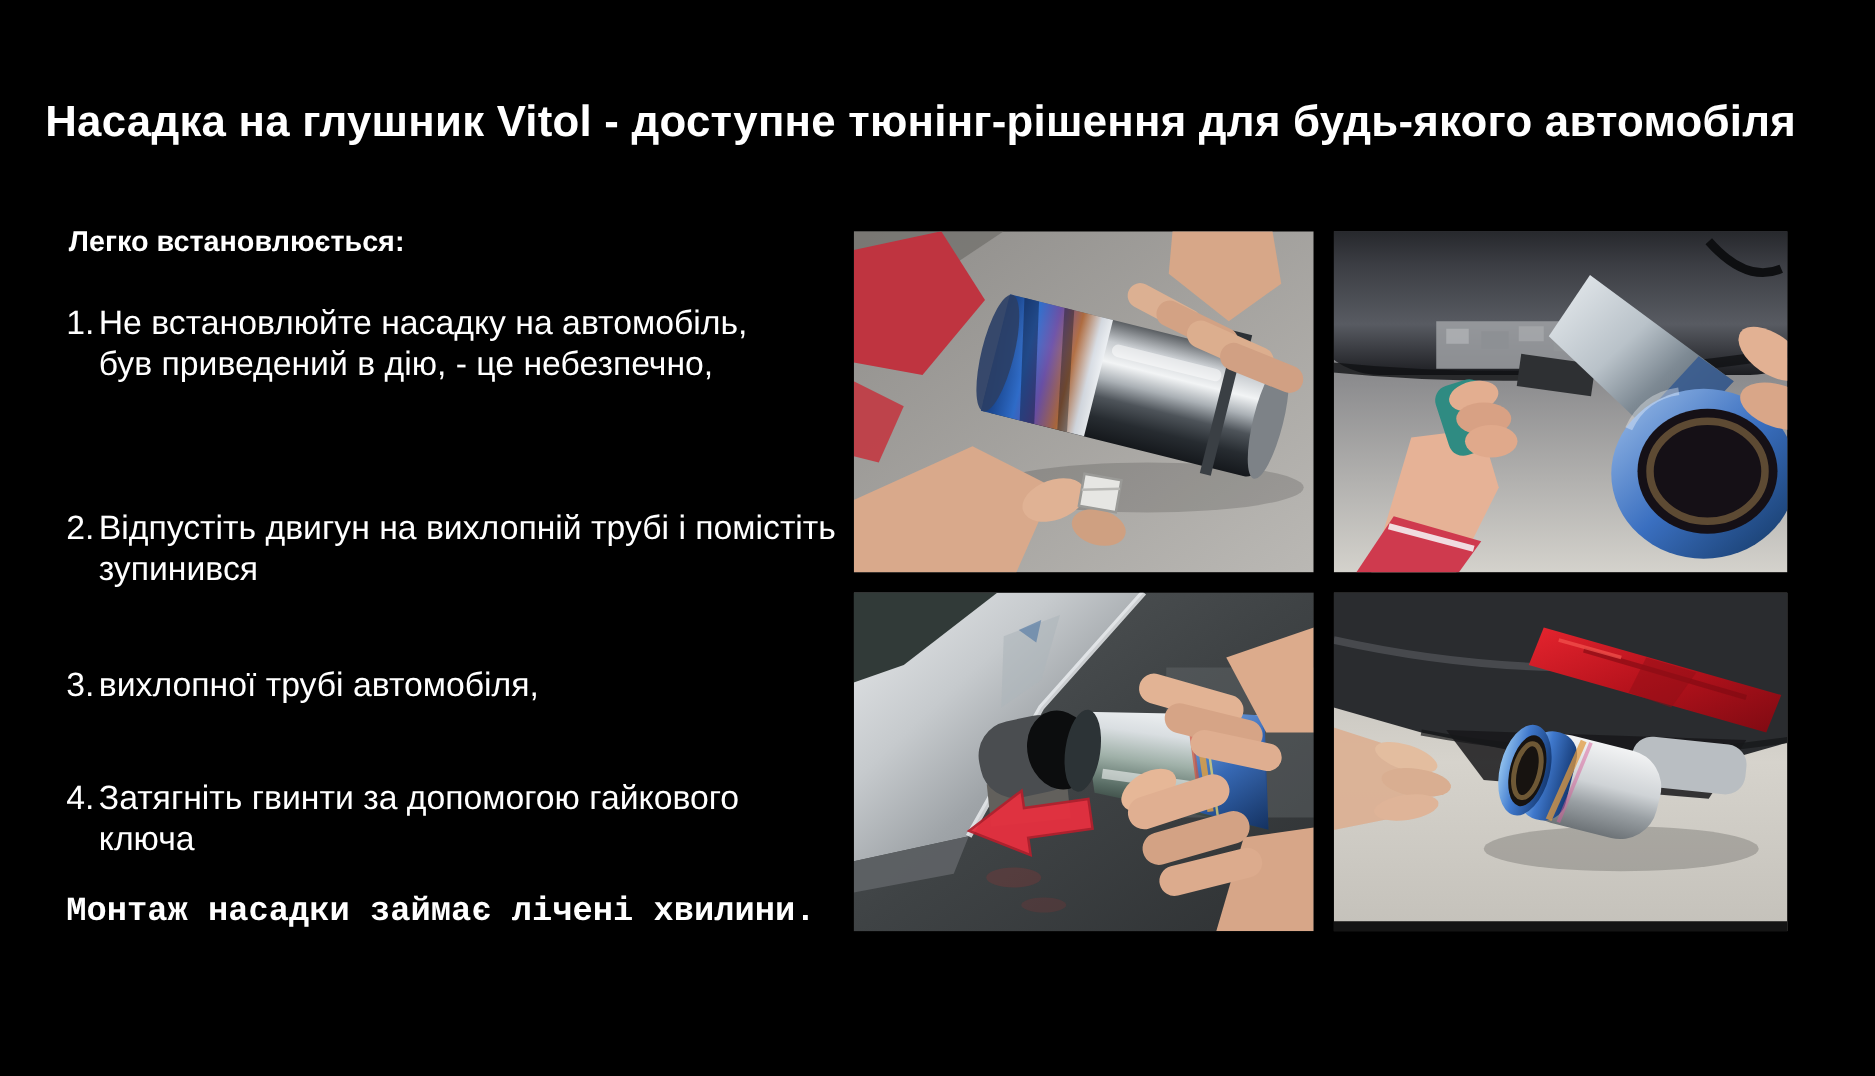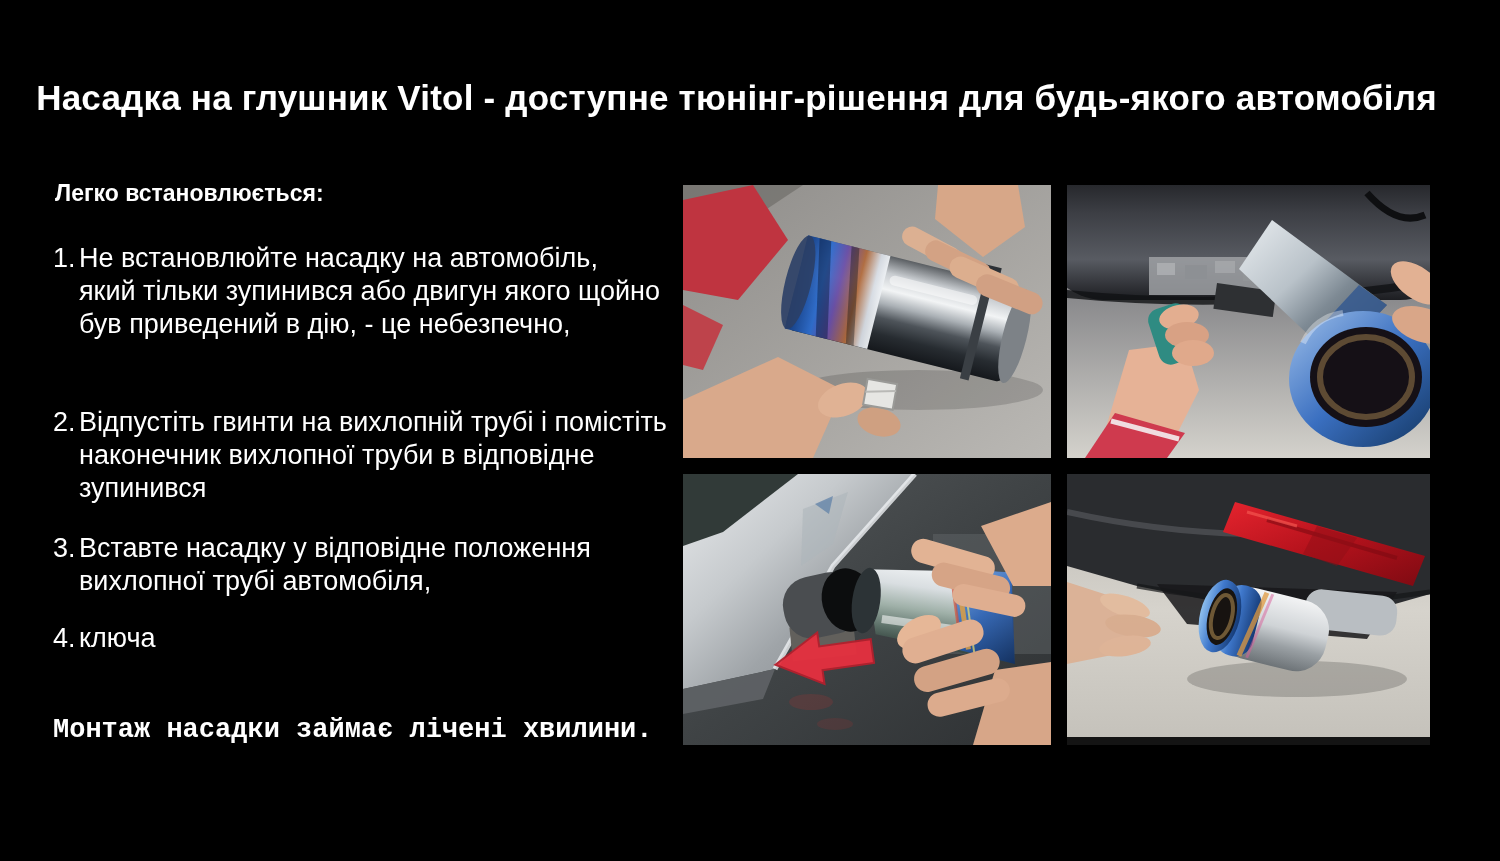--- a/index.html
+++ b/index.html
@@ -45,45 +45,43 @@
 <div class="canvas">
 
   <h1 class="title">Насадка на глушник Vitol - доступне тюнінг-рішення для будь-якого автомобіля</h1>
 
   <div class="heading">Легко встановлюється:</div>
 
   <div class="step step1">
     <span class="num">1.</span>
     <div class="lines">
       <div class="line">Не встановлюйте насадку на автомобіль,</div>
-      <div class="line">який тільки зупинився або двигун якого щойно</div>
       <div class="line">був приведений в дію, - це небезпечно,</div>
     </div>
   </div>
 
   <div class="step step2">
     <span class="num">2.</span>
     <div class="lines">
-      <div class="line">Відпустіть гвинти на вихлопній трубі і помістіть</div>
-      <div class="line">наконечник вихлопної труби в відповідне</div>
+      <div class="line">Відпустіть двигун на вихлопній трубі і помістіть</div>
       <div class="line">зупинився</div>
     </div>
   </div>
 
   <div class="step step3">
     <span class="num">3.</span>
     <div class="lines">
-      <div class="line">Вставте насадку у відповідне положення</div>
       <div class="line">вихлопної трубі автомобіля,</div>
     </div>
   </div>
 
   <div class="step step4">
     <span class="num">4.</span>
     <div class="lines">
+      <div class="line">Затягніть гвинти за допомогою гайкового</div>
       <div class="line">ключа</div>
     </div>
   </div>
 
   <div class="note">Монтаж насадки займає лічені хвилини.</div>
 
   <div class="photo photo1">
     <svg viewBox="0 0 368 273" preserveAspectRatio="none" aria-hidden="true">
       <defs>
         <linearGradient id="p1bg" x1="0" y1="0" x2="1" y2="1">

